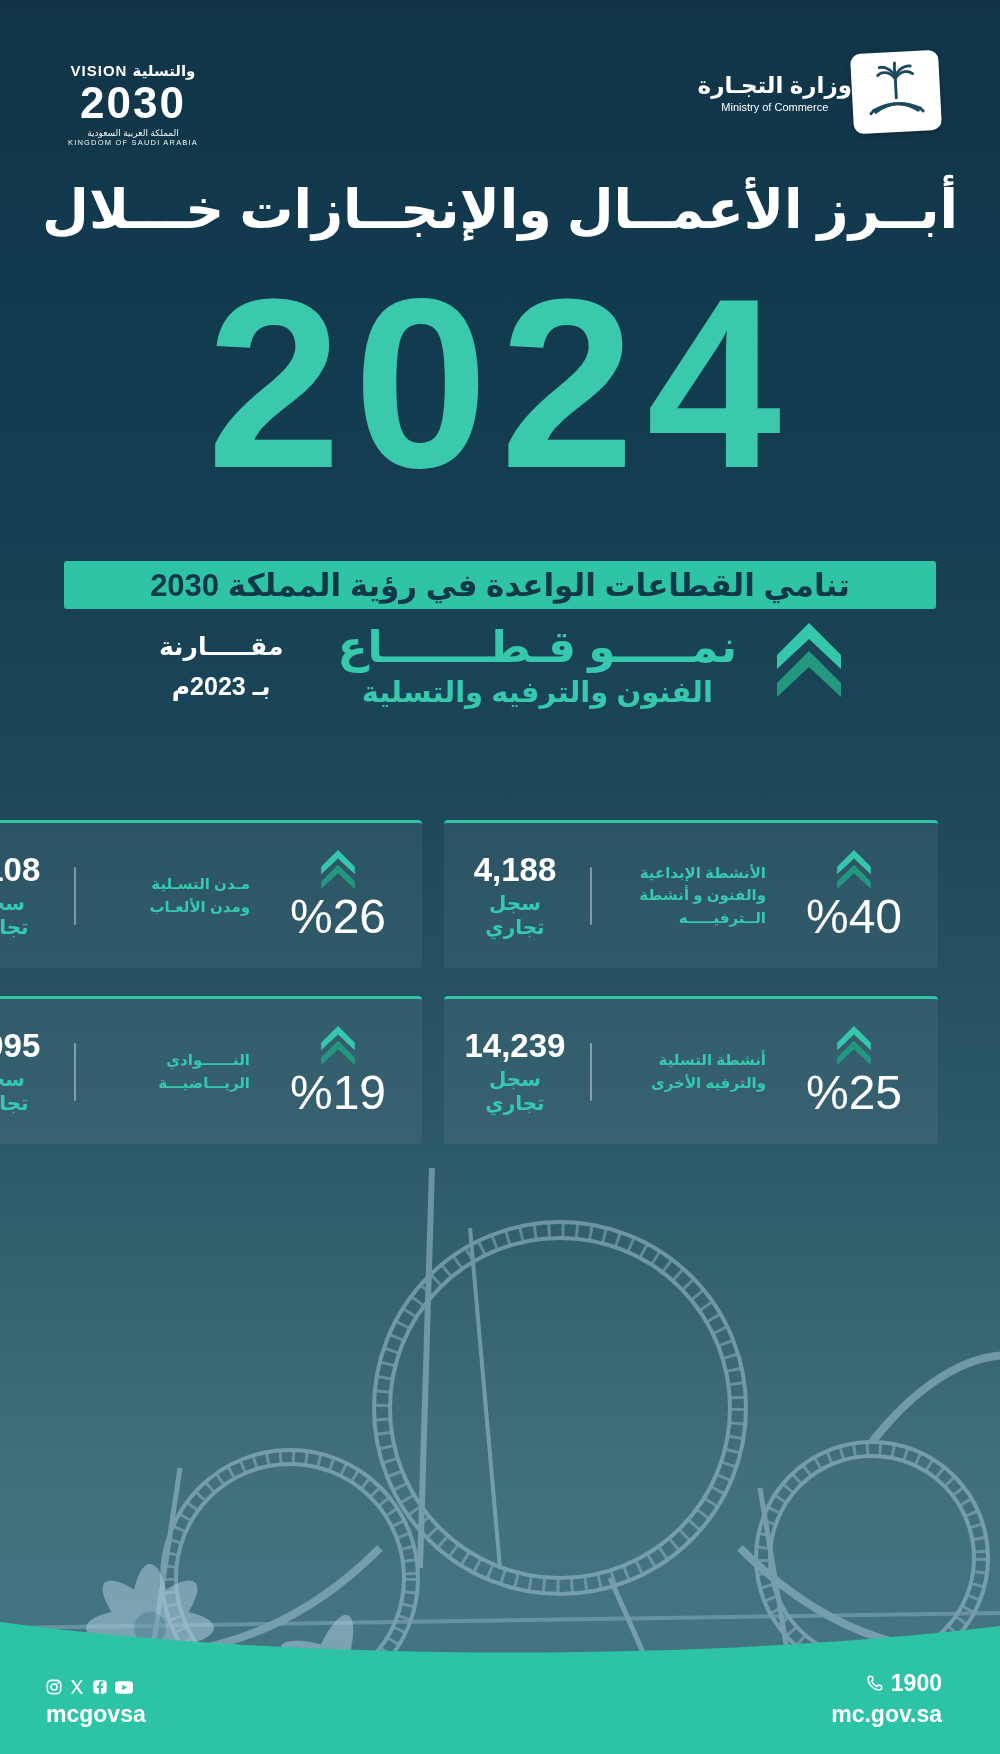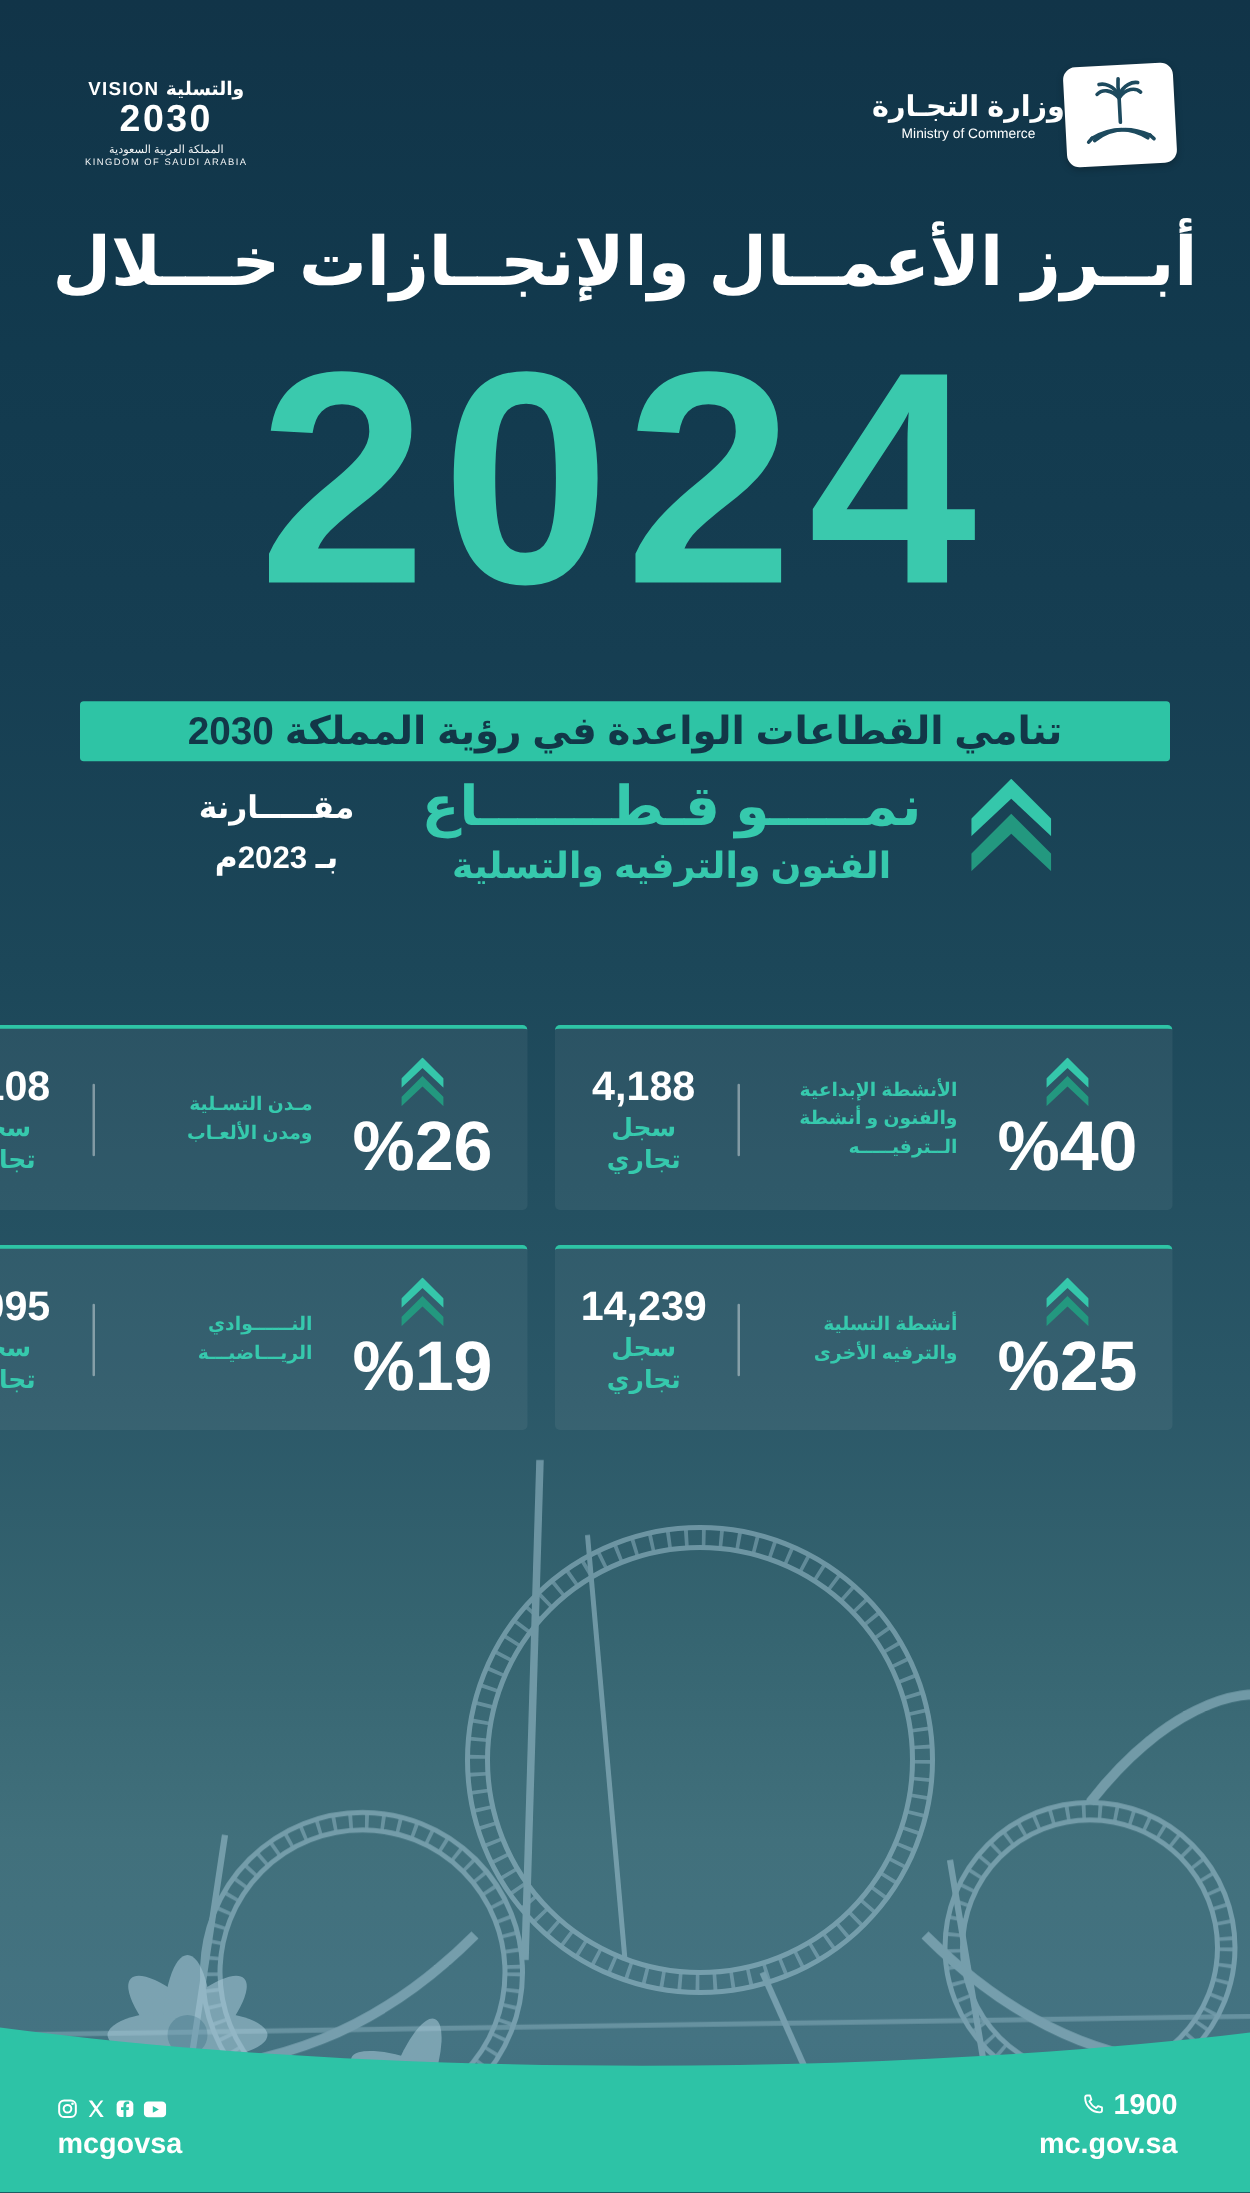--- a/index.html
+++ b/index.html
@@ -7,21 +7,21 @@
   .canvas{
     position:relative;width:1000px;height:1754px;overflow:hidden;margin:0 auto;
     background:linear-gradient(180deg,
       #113448 0%, #123a4e 16%, #163e52 30%, #1c4759 44%,
       #234f60 54%, #2b5868 64%, #356470 74%, #41707c 84%,
       #447382 93%, #3f6d7c 100%);
   }
   
   .vision-logo{position:absolute;left:58px;top:62px;width:150px;text-align:center;color:#fff;}
   .vision-row1{font-size:15px;font-weight:bold;letter-spacing:1px;}
-  .vision-year{font-size:30px;font-weight:800;line-height:1.05;letter-spacing:2px;}
+  .vision-year{font-size:44px;font-weight:800;line-height:1.05;letter-spacing:2px;}
   .vision-sub-ar{font-size:9px;opacity:.95;margin-top:2px;}
   .vision-sub-en{font-size:7.5px;letter-spacing:1.2px;opacity:.95;}
   .moc-logo{position:absolute;right:60px;top:52px;display:flex;align-items:center;}
   .moc-text{text-align:center;color:#fff;}
   .moc-ar{font-size:23px;font-weight:bold;direction:rtl;}
   .moc-en{font-size:11px;margin-top:2px;}
   .moc-emblem{width:88px;height:80px;background:#fff;border-radius:10px;transform:rotate(-3deg);
     display:flex;align-items:center;justify-content:center;box-shadow:0 2px 6px rgba(0,0,0,.25);}
   
   .main-title{position:absolute;top:178px;left:0;width:100%;text-align:center;direction:rtl;
@@ -40,21 +40,21 @@
   .hero-label{text-align:center;color:#36c9ad;margin-right:14px;}
   .hero-label-l1{font-size:44px;font-weight:800;line-height:1.1;}
   .hero-label-l2{font-size:29px;font-weight:800;margin-top:4px;}
   .hero-compare{text-align:center;color:#fff;font-size:25px;font-weight:bold;line-height:1.6;margin-right:28px;}
   
   .cards{position:absolute;top:820px;left:62px;right:62px;direction:rtl;
     display:grid;grid-template-columns:1fr 1fr;gap:28px 22px;}
   .card{height:148px;background:rgba(255,255,255,.06);border-top:3px solid #2ec4a5;border-radius:4px;
     display:flex;align-items:center;justify-content:center;gap:18px;direction:rtl;padding:0 14px;}
   .card-main{display:flex;flex-direction:column;align-items:center;gap:3px;min-width:140px;}
-  .card-pct{font-size:56px;font-weight:700;color:#fff;line-height:1;direction:ltr;}
+  .card-pct{font-size:48px;font-weight:400;color:#fff;line-height:1;direction:ltr;}
   .card-label{color:#36c9ad;font-size:15px;font-weight:800;text-align:right;line-height:1.5;width:160px;}
   .card-divider{width:2px;height:58px;background:rgba(255,255,255,.4);border-radius:1px;}
   .card-value{text-align:center;min-width:110px;}
   .card-num{font-size:33px;font-weight:800;color:#fff;line-height:1.1;direction:ltr;}
   .card-unit{font-size:20px;font-weight:800;color:#36c9ad;margin-top:2px;}
   
   .scene{position:absolute;left:0;top:1108px;width:1000px;height:560px;}
   
   .footer-wave{position:absolute;left:0;bottom:0;width:1000px;height:202px;}
   .footer-left{position:absolute;left:46px;bottom:26px;color:#fff;}

